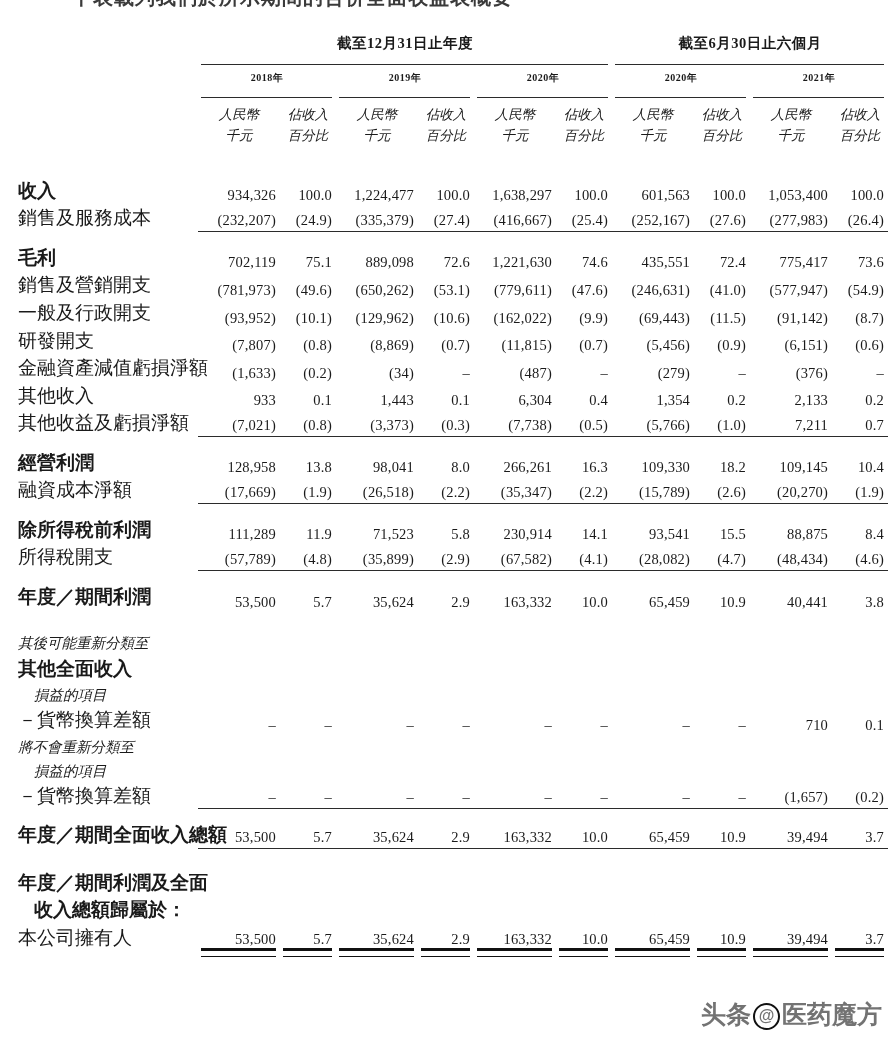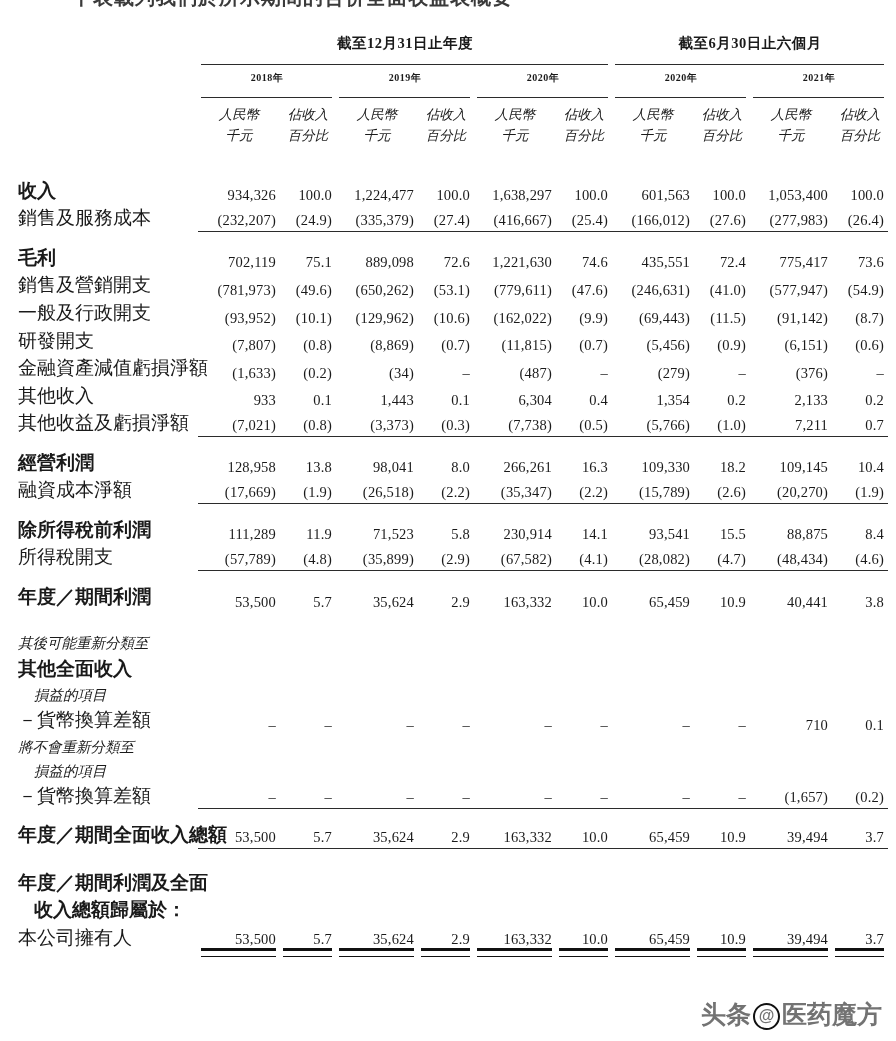--- a/index.html
+++ b/index.html
@@ -294,21 +294,21 @@
           <td class="num">100.0</td>
         </tr>
         <tr class="row">
           <td class="lbl">銷售及服務成本</td>
           <td class="num ul-single">(232,207)</td>
           <td class="num ul-single">(24.9)</td>
           <td class="num ul-single">(335,379)</td>
           <td class="num ul-single">(27.4)</td>
           <td class="num ul-single">(416,667)</td>
           <td class="num ul-single">(25.4)</td>
-          <td class="num ul-single">(166,012)</td>
+          <td class="num ul-single">(252,167)</td>
           <td class="num ul-single">(27.6)</td>
           <td class="num ul-single">(277,983)</td>
           <td class="num ul-single">(26.4)</td>
         </tr>
         <tr class="spacer-sm">
           <td colspan="11"></td>
         </tr>
         <tr class="row">
           <td class="lbl bold">毛利</td>
           <td class="num">702,119</td>

